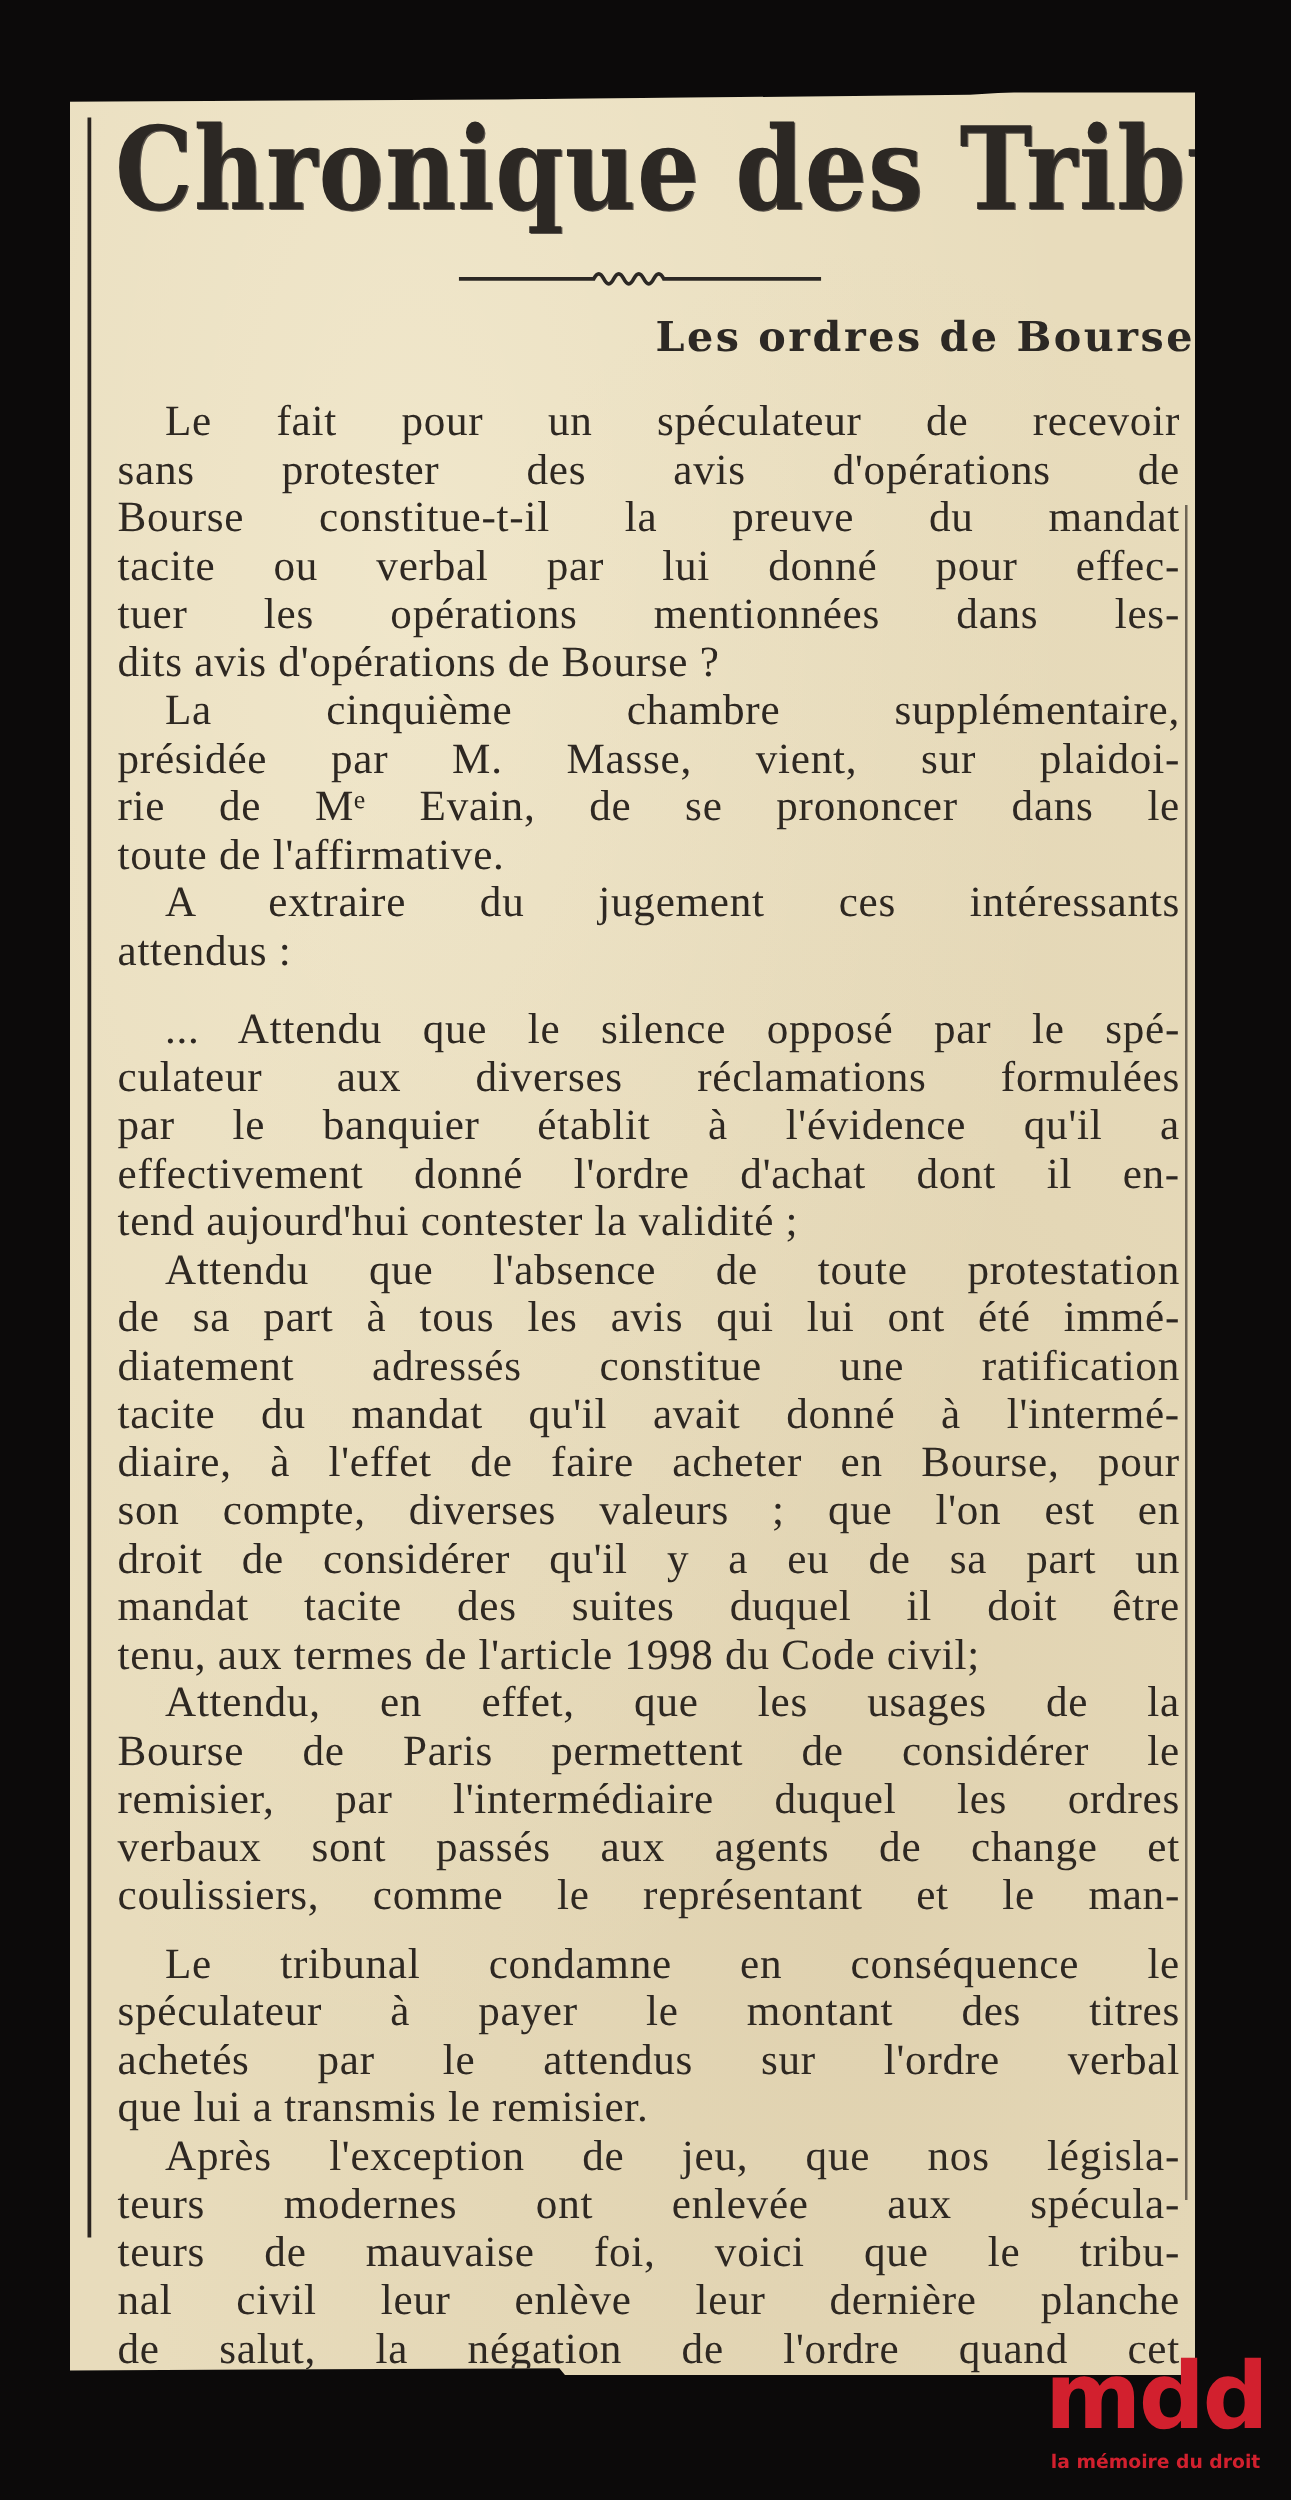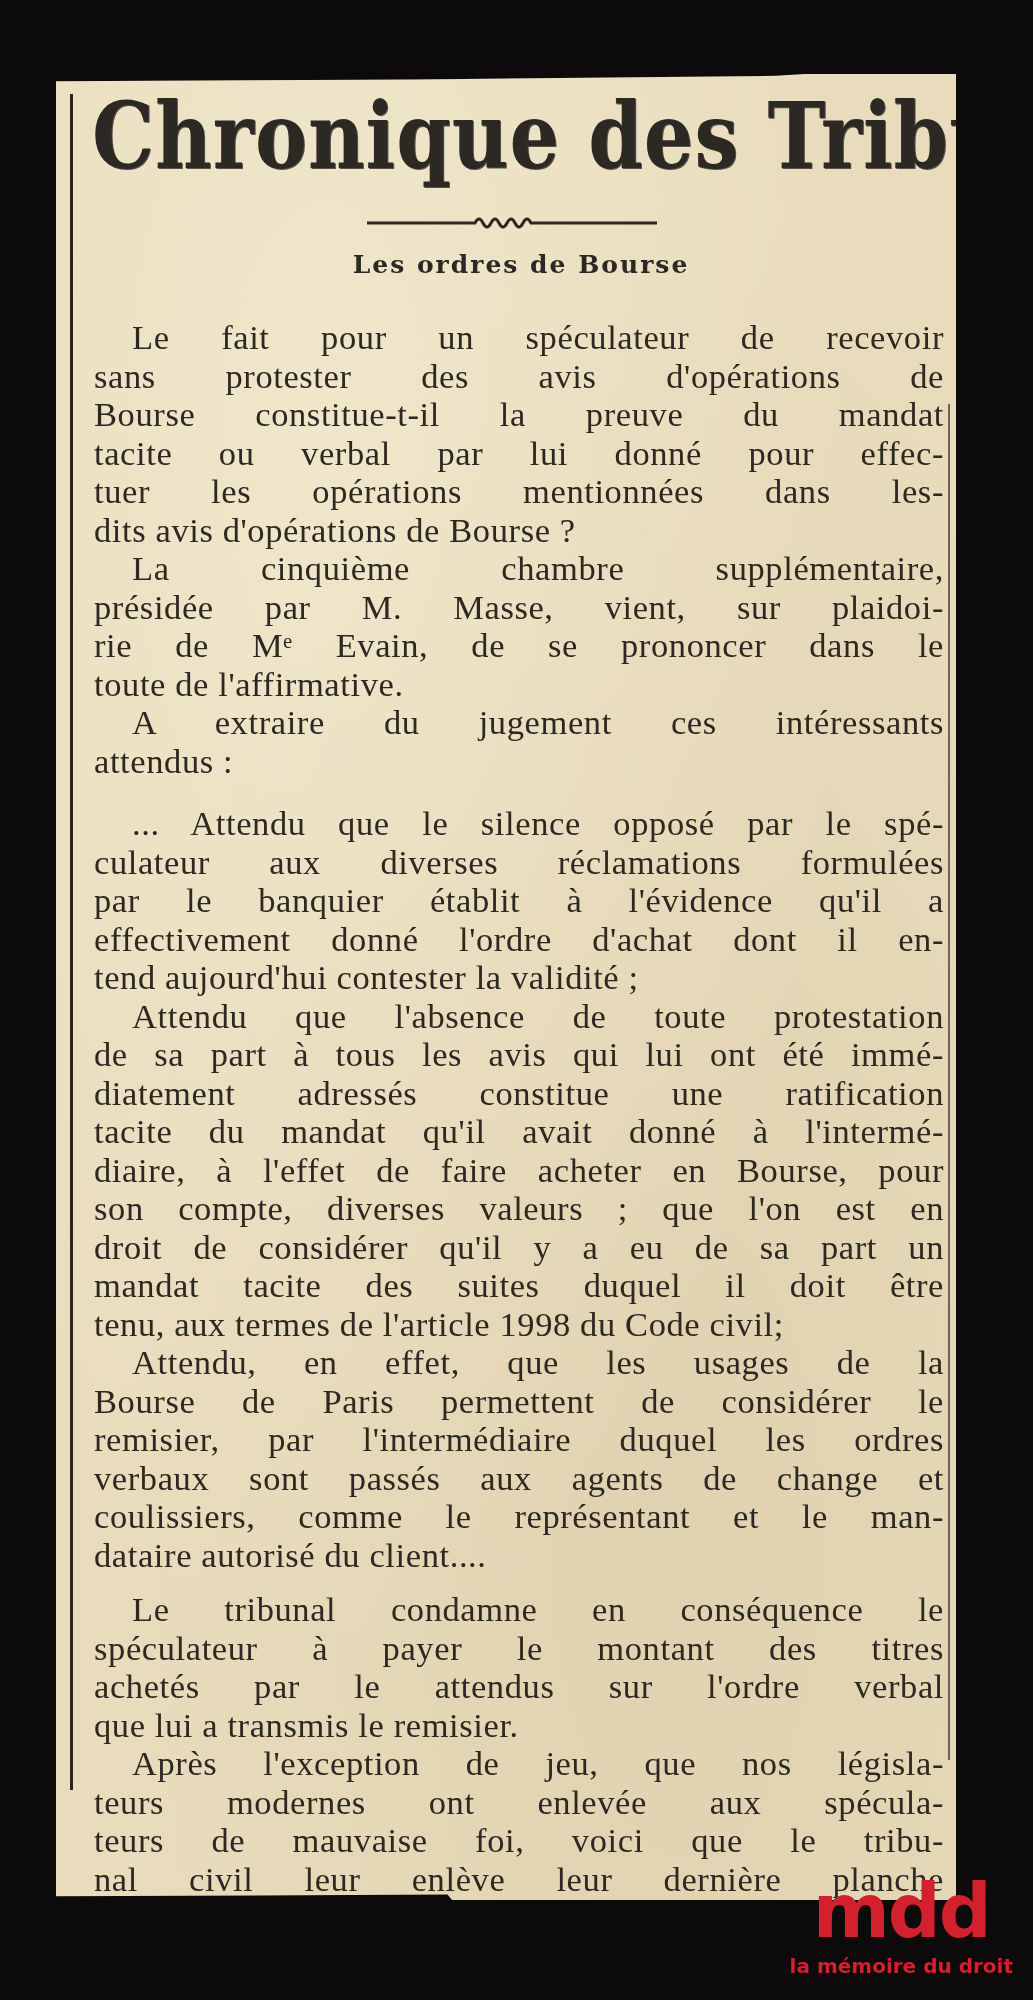--- a/index.html
+++ b/index.html
@@ -40,24 +40,24 @@
       color: #2c2824;
       transform: scaleY(1.18);
       transform-origin: top left;
       text-shadow: 1px 1px 0 #5a534c;
     }
     .ornament {
       position: absolute; left: 311px; top: 142px; width: 290px; height: 14px;
     }
     .subhead {
       position: absolute; left: 0; right: 0; top: 176px;
-      text-align: center;
+      text-align: right;
       font-family: "DejaVu Serif", serif;
       font-weight: bold;
-      font-size: 25px;
+      font-size: 33px;
       letter-spacing: 2px;
       color: #2c2824;
       padding-left: 30px;
     }
     .body {
       position: absolute; left: 38px; top: 244px; width: 850px;
       font-family: "Liberation Serif", "DejaVu Serif", serif;
       font-size: 34.5px;
       line-height: 38.5px;
       text-align: justify;
@@ -75,21 +75,21 @@
       text-align: center;
       color: #d2202e;
     }
     .logo .mark {
       font-family: "DejaVu Sans", sans-serif;
       font-size: 74px; font-weight: bold;
       letter-spacing: -2px; line-height: 70px;
     }
     .logo .tag {
       font-family: "DejaVu Sans", sans-serif;
-      font-size: 20px; font-weight: bold;
+      font-size: 15px; font-weight: bold;
       margin-top: 8px;
     }
   </style>
 </head>
 <body>
 
 <div class="clipping">
   <div class="left-rule"></div>
   <div class="right-rule"></div>
 
@@ -137,21 +137,20 @@
         <span class="line">droit de considérer qu'il y a eu de sa part un</span>
         <span class="line">mandat tacite des suites duquel il doit être</span>
         <span class="line last">tenu, aux termes de l'article 1998 du Code civil;</span>
       </p>
       <p>
         <span class="line first">Attendu, en effet, que les usages de la</span>
         <span class="line">Bourse de Paris permettent de considérer le</span>
         <span class="line">remisier, par l'intermédiaire duquel les ordres</span>
         <span class="line">verbaux sont passés aux agents de change et</span>
         <span class="line">coulissiers, comme le représentant et le man-</span>
-        <span class="line last">dataire autorisé du client....</span>
       </p>
       <p class="after">
         <span class="line first">Le tribunal condamne en conséquence le</span>
         <span class="line">spéculateur à payer le montant des titres</span>
         <span class="line">achetés par le attendus sur l'ordre verbal</span>
         <span class="line last">que lui a transmis le remisier.</span>
       </p>
       <p>
         <span class="line first">Après l'exception de jeu, que nos législa-</span>
         <span class="line">teurs modernes ont enlevée aux spécula-</span>

